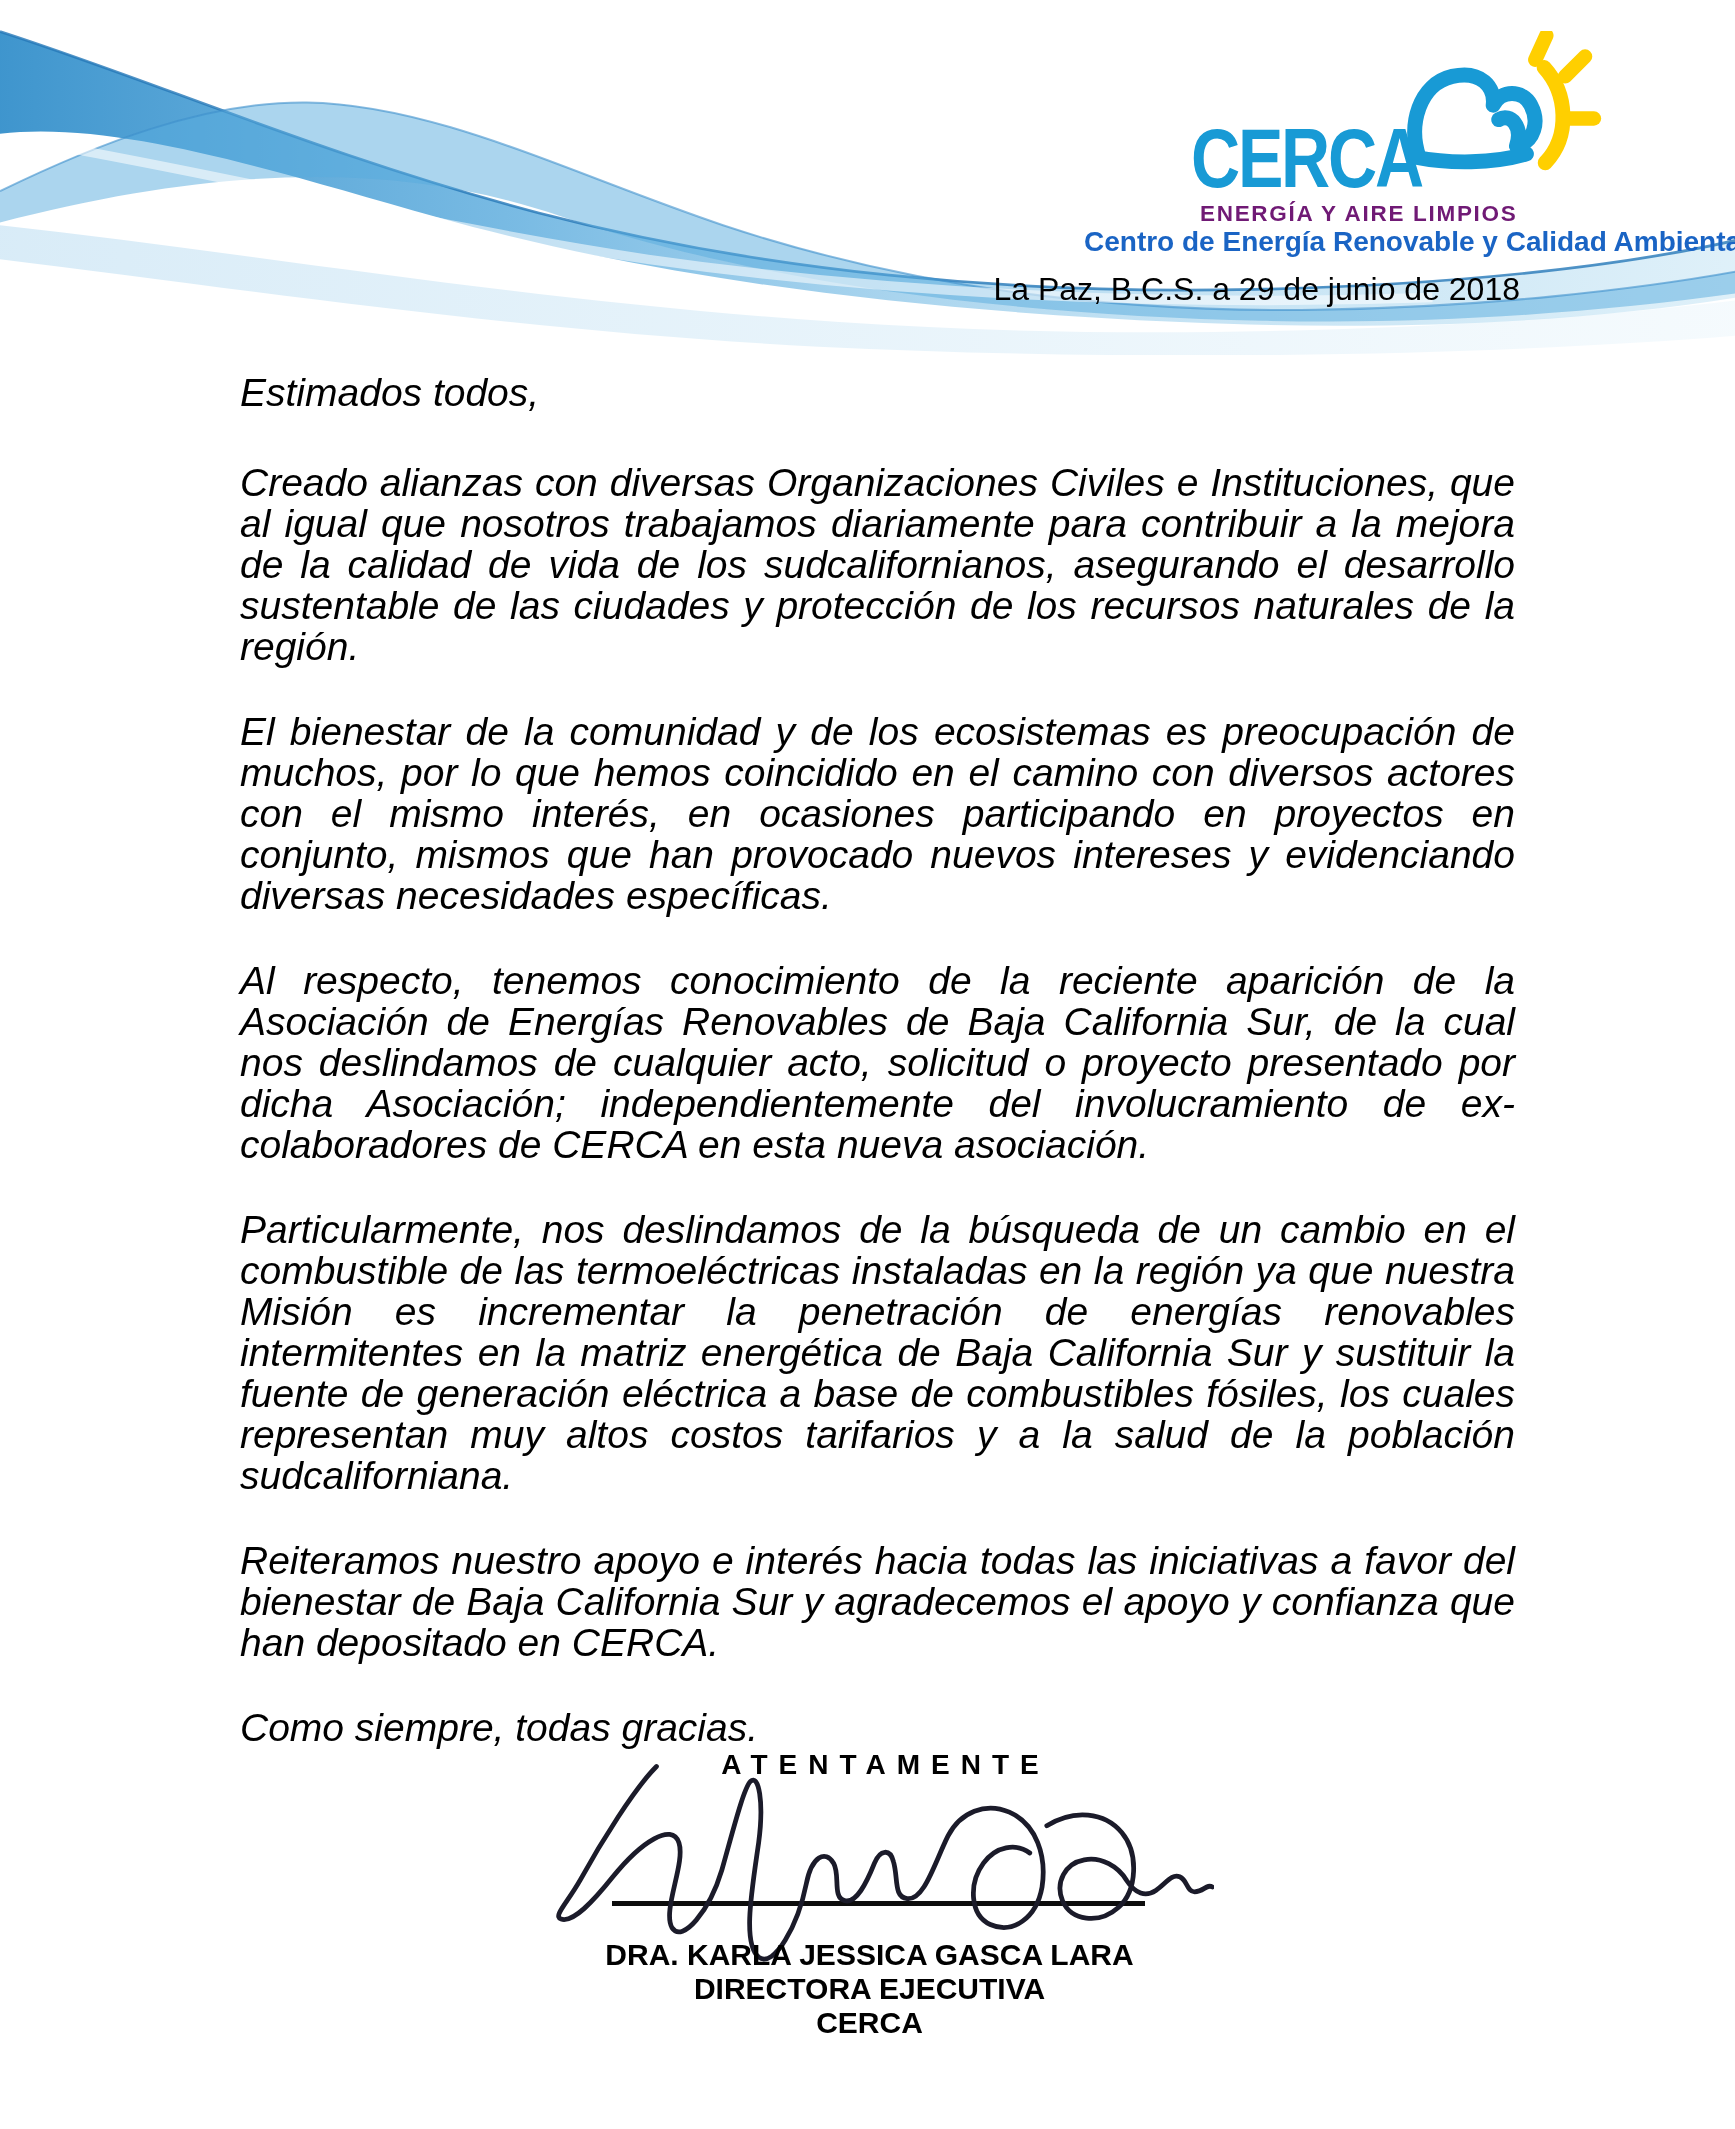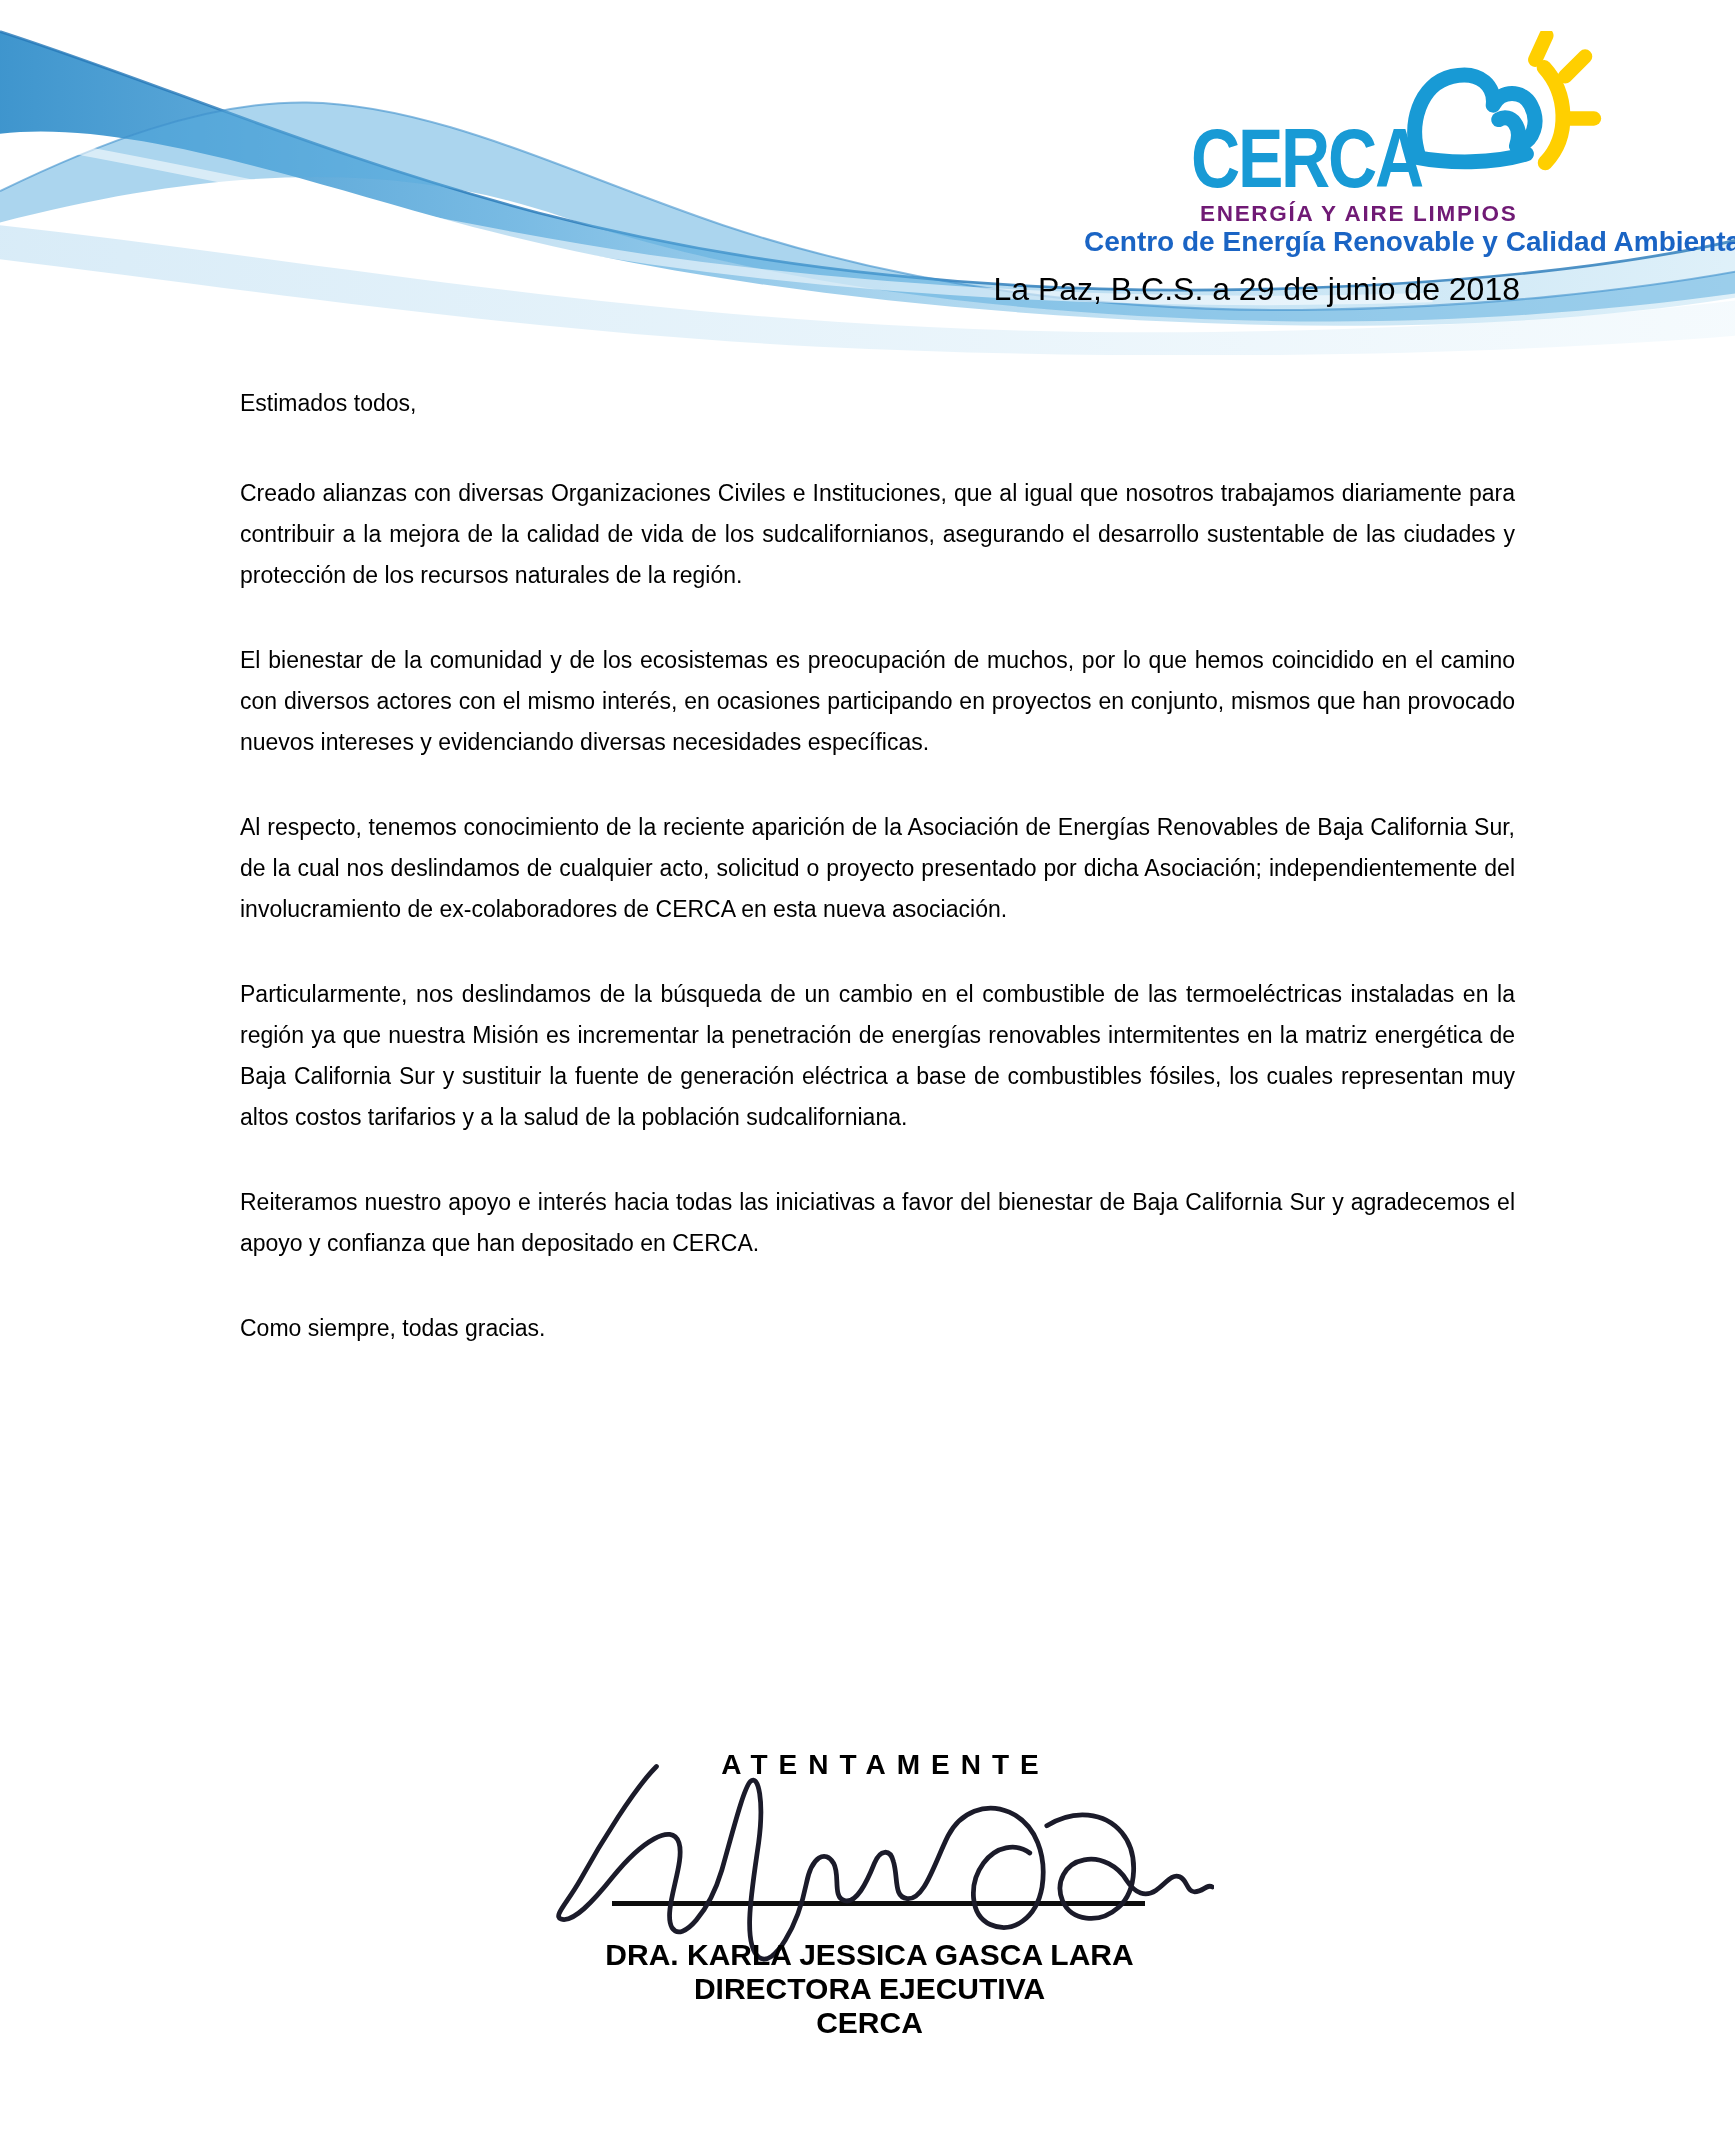--- a/index.html
+++ b/index.html
@@ -62,24 +62,25 @@
     top: 271px;
     text-align: right;
     font-size: 32px;
     white-space: nowrap;
   }
 
   
   .letter-body {
     position: absolute;
     left: 240px;
-    top: 383px;
+    top: 372px;
     width: 1275px;
-    font-size: 23px;
+    font-size: 39px;
     line-height: 41px;
+    font-style: italic;
   }
   .letter-body .greeting { margin: 0 0 49px 0; }
   .letter-body p.para { margin: 0 0 44px 0; text-align: justify; }
   .letter-body p.closing { margin: 0; text-align: left; }
 
   
   .salutation {
     position: absolute;
     left: 0; top: 1749px;
     width: 1736px;

